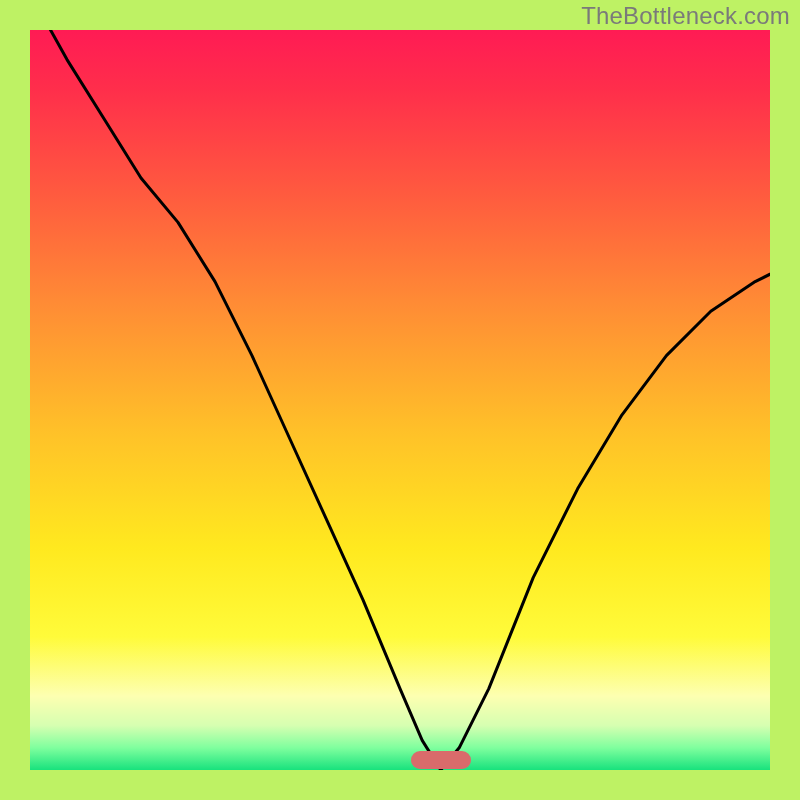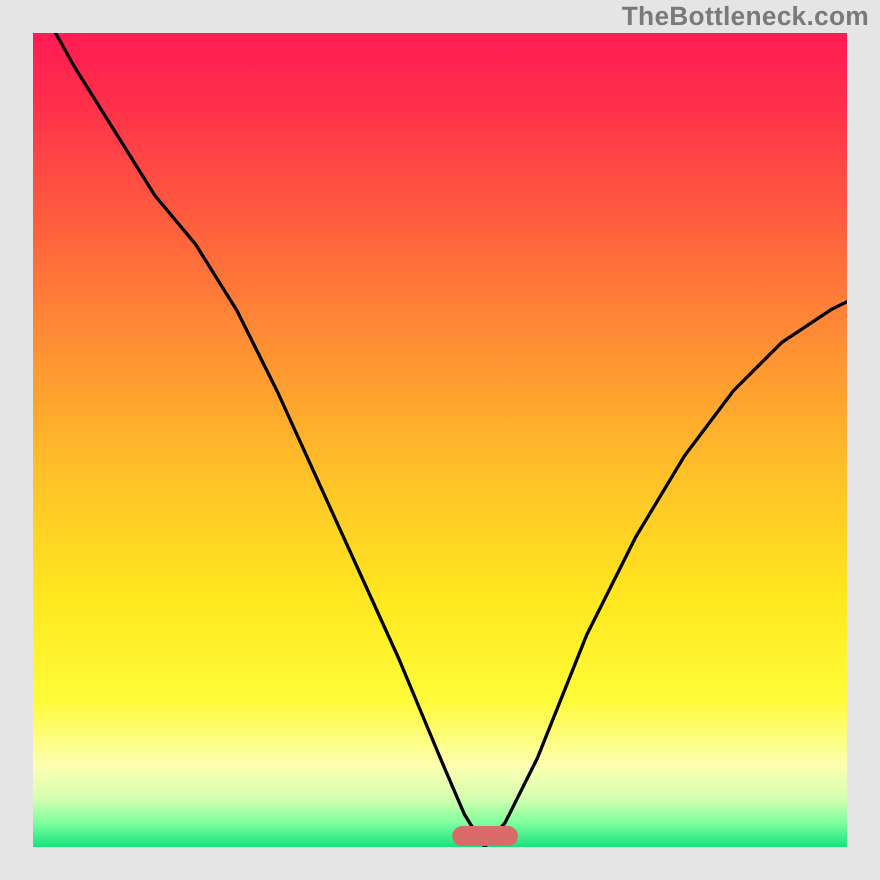--- a/index.html
+++ b/index.html
@@ -10,22 +10,21 @@
     background: #000;
     overflow: hidden;
     font-family: Arial, Helvetica, sans-serif;
   }
   .frame {
     position: absolute;
     left: 0;
     top: 0;
     width: 800px;
     height: 800px;
-    background: #e5e5e5;
-    font-weight: bold;
+    background: #bef264;
   }
   .watermark {
     position: absolute;
     top: 2px;
     right: 10px;
     color: #7a7a7a;
     font-size: 24px;
     letter-spacing: 0.2px;
     z-index: 5;
   }

